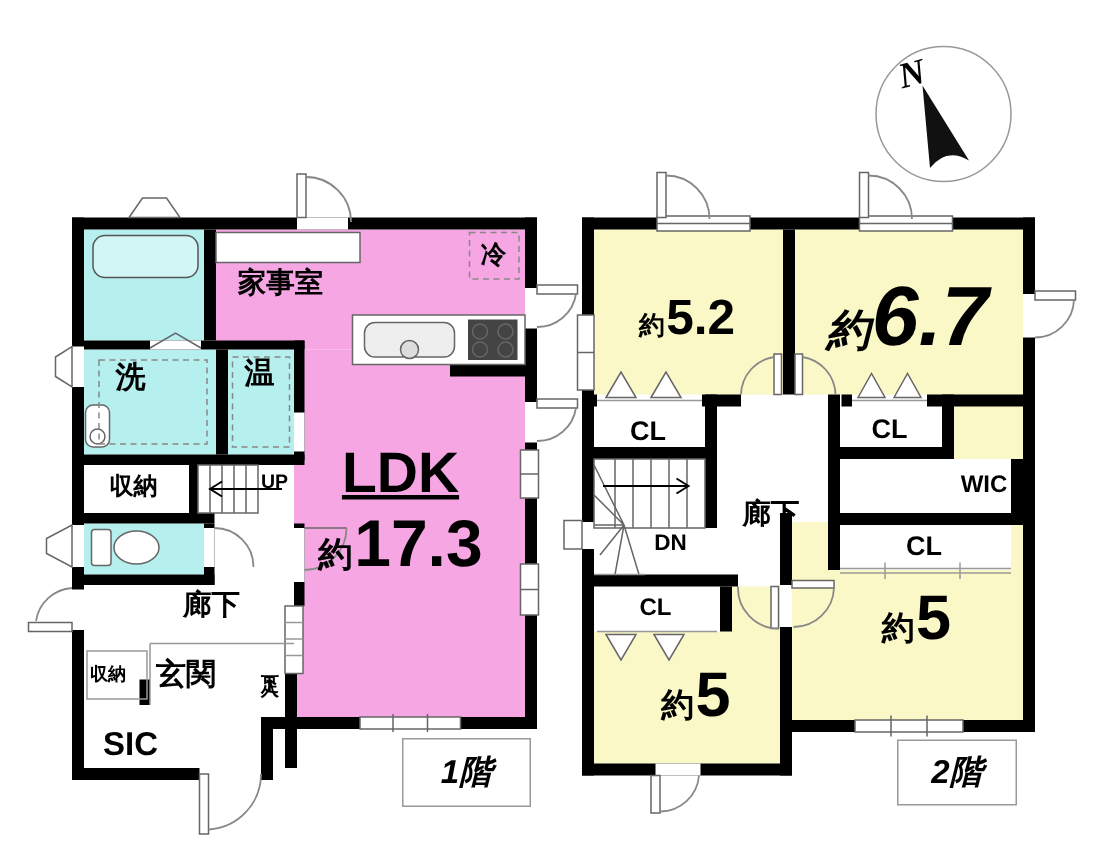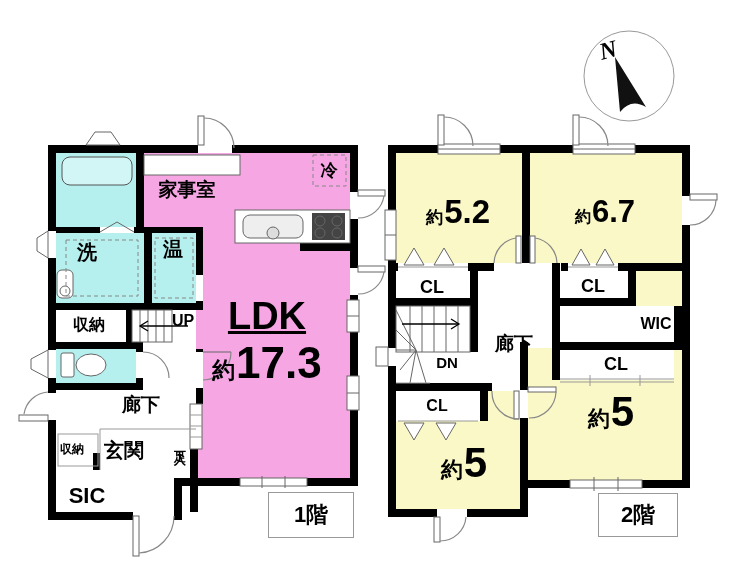--- a/index.html
+++ b/index.html
@@ -13,21 +13,21 @@
   .arc{fill:none;stroke:#888;stroke-width:1.2;}
   .thin{fill:none;stroke:#999;stroke-width:1;}
   .dash{fill:none;stroke:#888;stroke-width:1;stroke-dasharray:4 3;}
   .tread{stroke:#666;stroke-width:1;}
   .fold{fill:#fff;stroke:#666;stroke-width:1;}
   .lbl{position:absolute;transform:translate(-50%,-50%);font-weight:bold;color:#000;
        white-space:nowrap;line-height:1;z-index:3;}
   .vert{writing-mode:vertical-rl;text-orientation:upright;letter-spacing:1px;}
   .area .approx{font-size:.52em;margin-right:1px;}
   .floor-tag{position:absolute;background:#fff;border:1px solid #999;display:flex;
-             align-items:center;justify-content:center;font-weight:bold;font-size:22px;z-index:3;}
+             align-items:center;justify-content:center;font-weight:bold;font-size:22px;z-index:3;font-style:italic;}
   .compass-n{font-family:"Liberation Serif","DejaVu Serif",serif;font-style:italic;
              font-weight:bold;font-size:24px;transform:translate(-50%,-50%) rotate(-15deg);}
 </style>
 </head>
 <body>
 
 <div class="canvas">
 
   <svg class="plan-svg" width="740" height="567" viewBox="0 0 740 567">
 
@@ -255,31 +255,31 @@
     </g>
   </svg>
 
   <div class="lbl compass-n" style="left:608px;top:50px;">N</div>
 
   <div class="lbl" style="left:187px;top:189px;font-size:19px;">家事室</div>
   <div class="lbl" style="left:329px;top:170px;font-size:17px;">冷</div>
   <div class="lbl" style="left:87px;top:252px;font-size:20px;">洗</div>
   <div class="lbl" style="left:173px;top:249px;font-size:20px;">温</div>
   <div class="lbl" style="left:89px;top:325px;font-size:16px;">収納</div>
-  <div class="lbl" style="left:183px;top:321px;font-size:16px;">UP</div>
+  <div class="lbl" style="left:183px;top:321px;font-size:13px;">UP</div>
   <div class="lbl" style="left:267px;top:316px;font-size:38px;text-decoration:underline;">LDK</div>
   <div class="lbl area" style="left:267px;top:363px;font-size:44px;"><span class="approx">約</span><span>17.3</span></div>
   <div class="lbl" style="left:141px;top:404px;font-size:19px;">廊下</div>
   <div class="lbl" style="left:124px;top:450px;font-size:20px;">玄関</div>
   <div class="lbl vert" style="left:180px;top:442px;font-size:12px;">下足入</div>
   <div class="lbl" style="left:72px;top:449px;font-size:12px;">収納</div>
   <div class="lbl" style="left:87px;top:496px;font-size:22px;">SIC</div>
 
   <div class="lbl area" style="left:458px;top:211px;font-size:33px;"><span class="approx">約</span><span>5.2</span></div>
-  <div class="lbl area" style="left:605px;top:211px;font-size:31px;"><span class="approx">約</span><span>6.7</span></div>
+  <div class="lbl area" style="left:605px;top:211px;font-size:56px;font-style:italic;"><span class="approx">約</span><span>6.7</span></div>
   <div class="lbl" style="left:432px;top:287px;font-size:18px;">CL</div>
   <div class="lbl" style="left:593px;top:286px;font-size:18px;">CL</div>
   <div class="lbl" style="left:616px;top:324px;font-size:16px;margin-left:40px;">WIC</div>
   <div class="lbl" style="left:616px;top:364px;font-size:18px;">CL</div>
   <div class="lbl" style="left:514px;top:343px;font-size:19px;">廊下</div>
   <div class="lbl" style="left:447px;top:362px;font-size:15px;">DN</div>
   <div class="lbl" style="left:437px;top:406px;font-size:16px;">CL</div>
   <div class="lbl area" style="left:464px;top:463px;font-size:42px;"><span class="approx">約</span><span>5</span></div>
   <div class="lbl area" style="left:611px;top:412px;font-size:42px;"><span class="approx">約</span><span>5</span></div>
 

